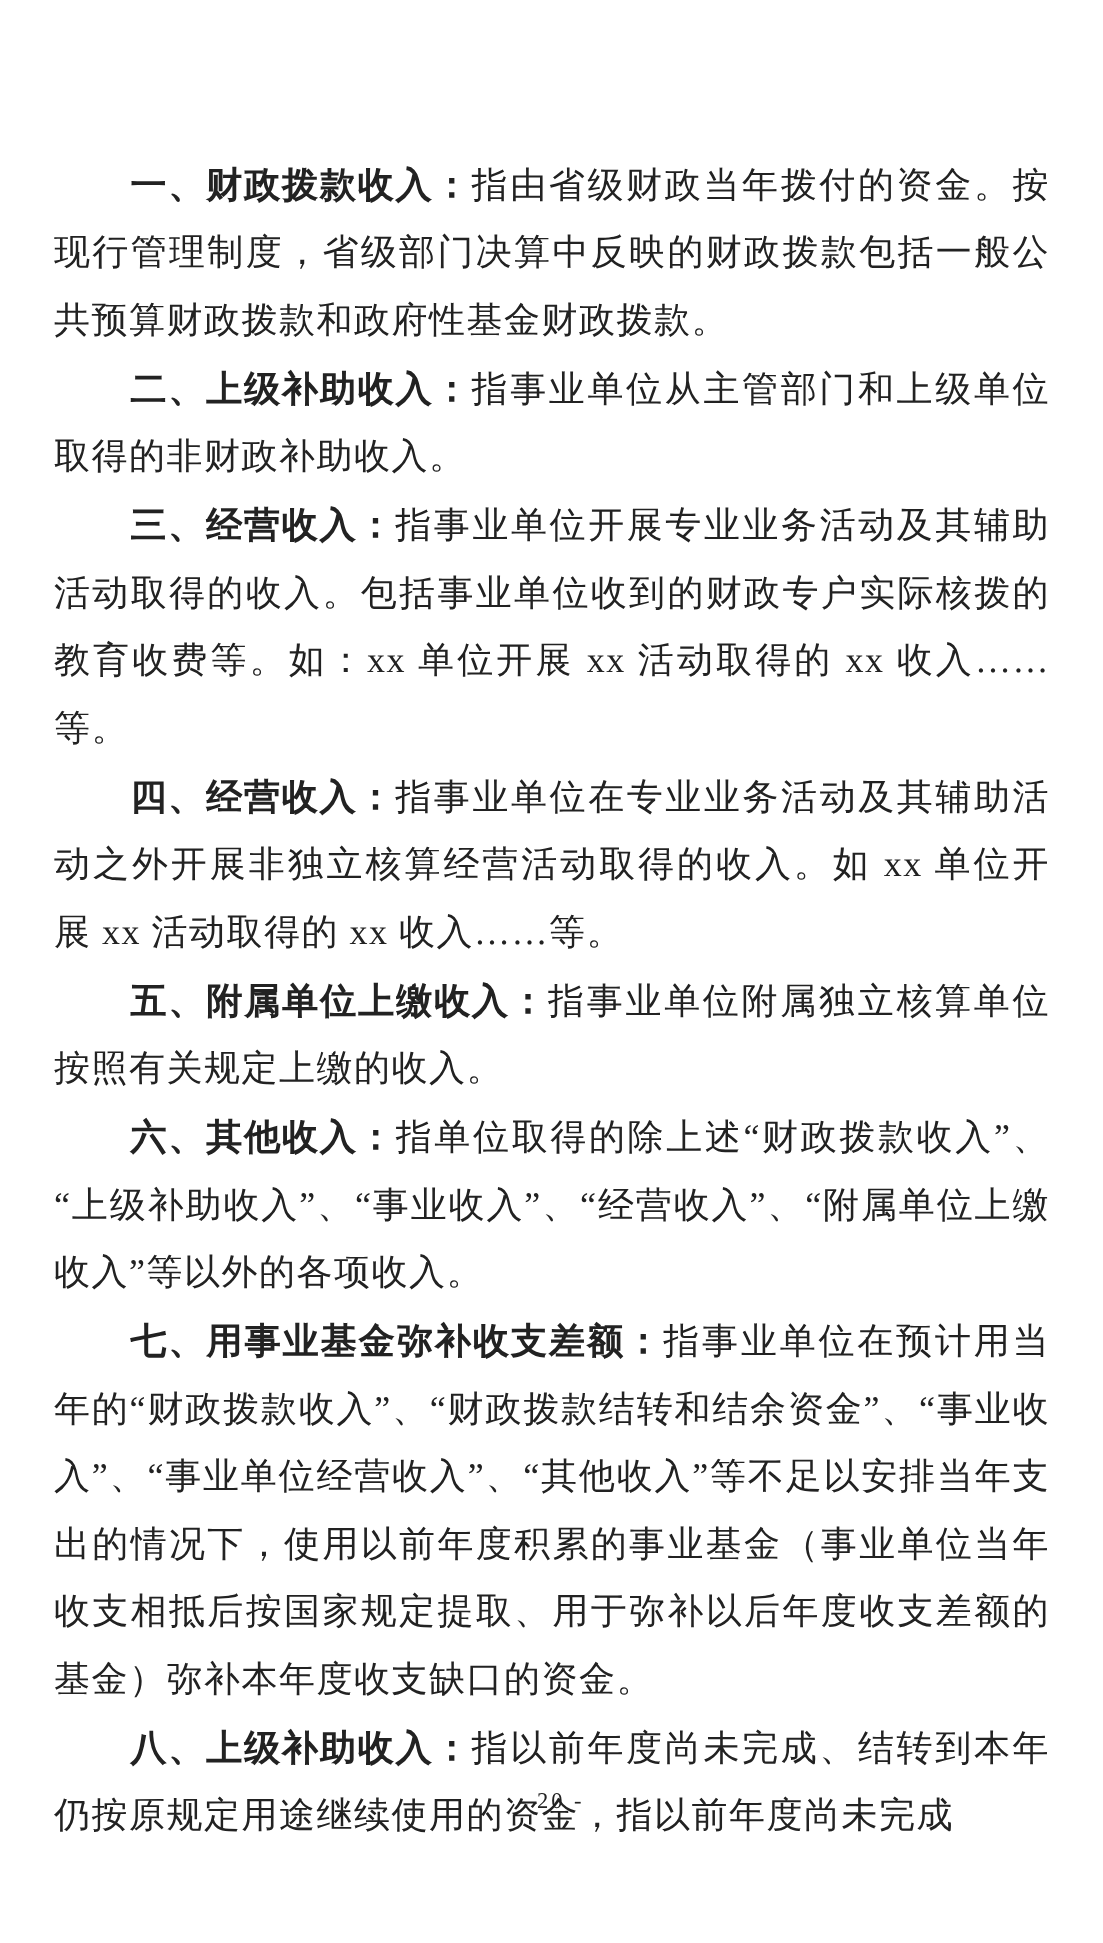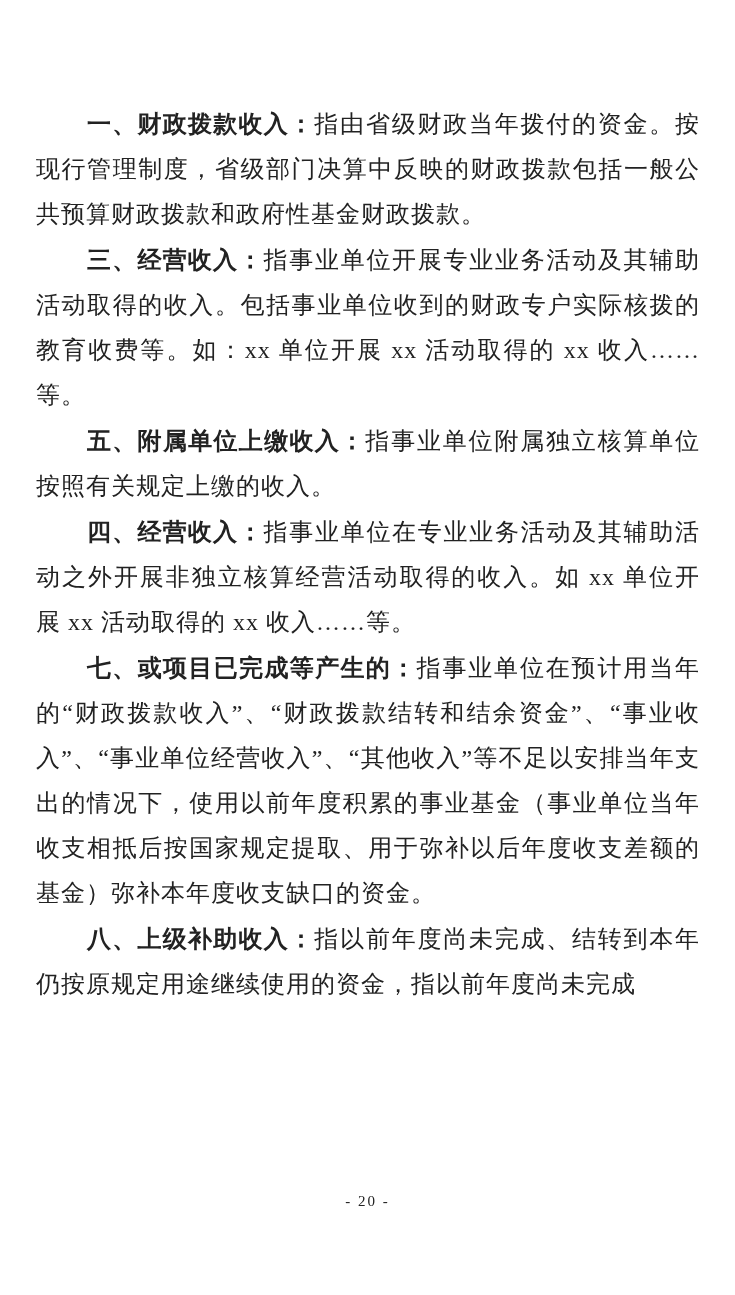--- a/index.html
+++ b/index.html
@@ -52,29 +52,31 @@
   }
 </style>
 </head>
 <body>
 
 <div class="page">
   <div class="content">
 
     <p class="para"><span class="head">一、财政拨款收入：</span><span>指由省级财政当年拨付的资金。按现行管理制度，省级部门决算中反映的财政拨款包括一般公共预算财政拨款和政府性基金财政拨款。</span></p>
 
+    <p class="para"><span class="head">二、上级补助收入：</span><span>指事业单位从主管部门和上级单位取得的非财政补助收入。</span></p>
 
     <p class="para"><span class="head">三、经营收入：</span><span>指事业单位开展专业业务活动及其辅助活动取得的收入。包括事业单位收到的财政专户实际核拨的教育收费等。如：xx 单位开展 xx 活动取得的 xx 收入……等。</span></p>
 
+    <p class="para"><span class="head">四、经营收入：</span><span>指事业单位在专业业务活动及其辅助活动之外开展非独立核算经营活动取得的收入。如 xx 单位开展 xx 活动取得的 xx 收入……等。</span></p>
+
     <p class="para"><span class="head">五、附属单位上缴收入：</span><span>指事业单位附属独立核算单位按照有关规定上缴的收入。</span></p>
 
-    <p class="para"><span class="head">四、经营收入：</span><span>指事业单位在专业业务活动及其辅助活动之外开展非独立核算经营活动取得的收入。如 xx 单位开展 xx 活动取得的 xx 收入……等。</span></p>
+    <p class="para"><span class="head">六、其他收入：</span><span>指单位取得的除上述“财政拨款收入”、“上级补助收入”、“事业收入”、“经营收入”、“附属单位上缴收入”等以外的各项收入。</span></p>
 
-
-    <p class="para"><span class="head">七、或项目已完成等产生的：</span><span>指事业单位在预计用当年的“财政拨款收入”、“财政拨款结转和结余资金”、“事业收入”、“事业单位经营收入”、“其他收入”等不足以安排当年支出的情况下，使用以前年度积累的事业基金（事业单位当年收支相抵后按国家规定提取、用于弥补以后年度收支差额的基金）弥补本年度收支缺口的资金。</span></p>
+    <p class="para"><span class="head">七、用事业基金弥补收支差额：</span><span>指事业单位在预计用当年的“财政拨款收入”、“财政拨款结转和结余资金”、“事业收入”、“事业单位经营收入”、“其他收入”等不足以安排当年支出的情况下，使用以前年度积累的事业基金（事业单位当年收支相抵后按国家规定提取、用于弥补以后年度收支差额的基金）弥补本年度收支缺口的资金。</span></p>
 
     <p class="para"><span class="head">八、上级补助收入：</span><span>指以前年度尚未完成、结转到本年仍按原规定用途继续使用的资金，指以前年度尚未完成</span></p>
 
   </div>
 
   <div class="footer">
     <span>- 20 -</span>
   </div>
 </div>
 

